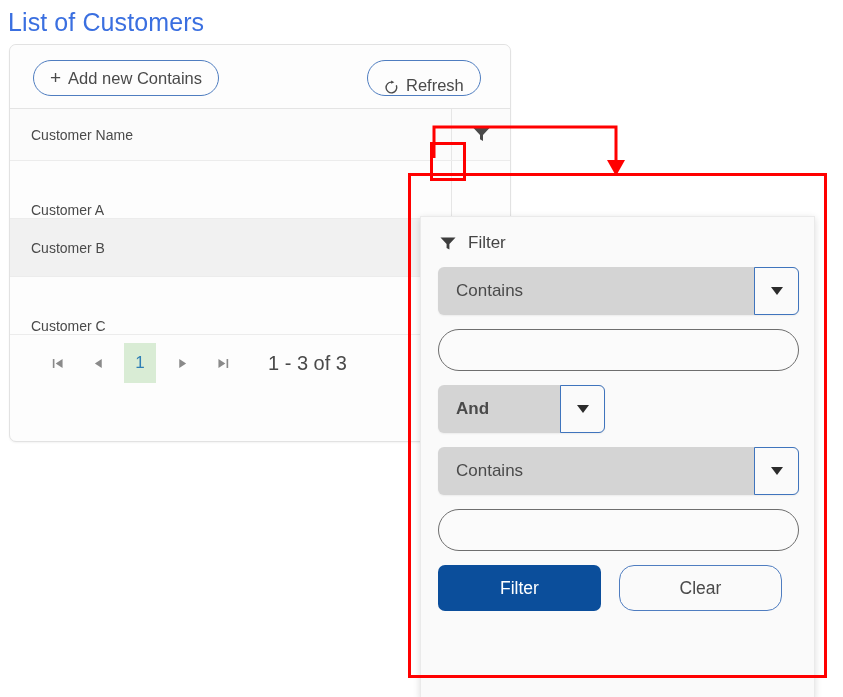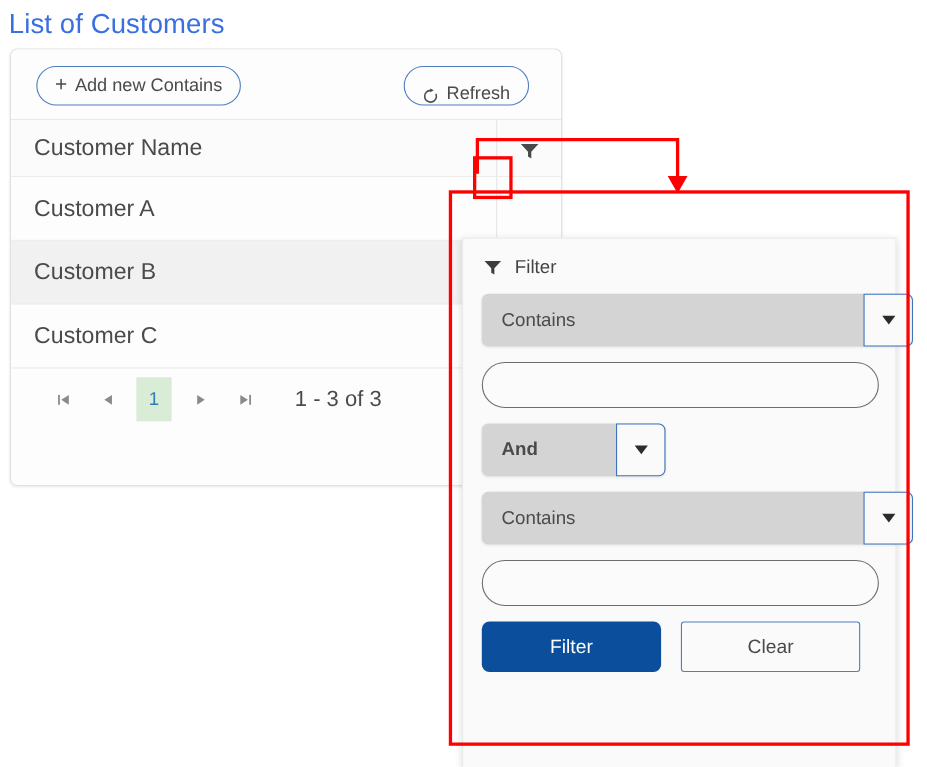--- a/index.html
+++ b/index.html
@@ -88,35 +88,35 @@
   
   .tbl {
     position: relative;
   }
   .row {
     height: 58px;
     display: flex;
     align-items: center;
     box-sizing: border-box;
     border-bottom: 1px solid #ececec;
-    font-size: 21px;
+    font-size: 14px;
     color: #4a4a4a;
     position: relative;
   }
   .row .cell {
     padding-left: 21px;
     flex: 1;
     white-space: nowrap;
   }
   .row.header {
     background: #fbfbfb;
     height: 52px;
   }
   .row.alt { background: #f1f1f1; }
-  .row.plain { background: #fdfdfd; }
+  .row.plain { background: #fdfdfd; align-items: flex-end; }
 
   .col-sep {
     position: absolute;
     right: 58px;
     top: 0;
     bottom: 0;
     width: 1px;
     background: #e6e6e6;
   }
   .filter-col {
@@ -202,21 +202,21 @@
     background: #d4d4d4;
     border-radius: 6px;
     display: flex;
     align-items: center;
     position: relative;
     box-sizing: border-box;
     margin-bottom: 14px;
     cursor: pointer;
     box-shadow: 0 1px 2px rgba(0,0,0,0.06);
   }
-  .ddl-wide { width: 392px; }
+  .ddl-wide { width: 361px; }
   .ddl-narrow { width: 167px; font-weight: bold; }
   .ddl-text {
     padding-left: 18px;
     font-size: 17px;
     color: #4a4a4a;
     flex: 1;
     white-space: nowrap;
   }
   .ddl-arrow {
     width: 45px;
@@ -268,21 +268,21 @@
     font-size: 17.5px;
     cursor: pointer;
     font-family: "Liberation Sans", sans-serif;
   }
   .btn-clear {
     width: 163px;
     height: 46px;
     background: #fafafa;
     color: #4a4a4a;
     border: 1px solid #4f7dc0;
-    border-radius: 3px;
+    border-radius: 15px;
     font-size: 17.5px;
     cursor: pointer;
     font-family: "Liberation Sans", sans-serif;
   }
 
   
   .anno { position: absolute; z-index: 40; pointer-events: none; }
   .anno-box-icon {
     left: 430px; top: 142px;
     width: 36px; height: 39px;

